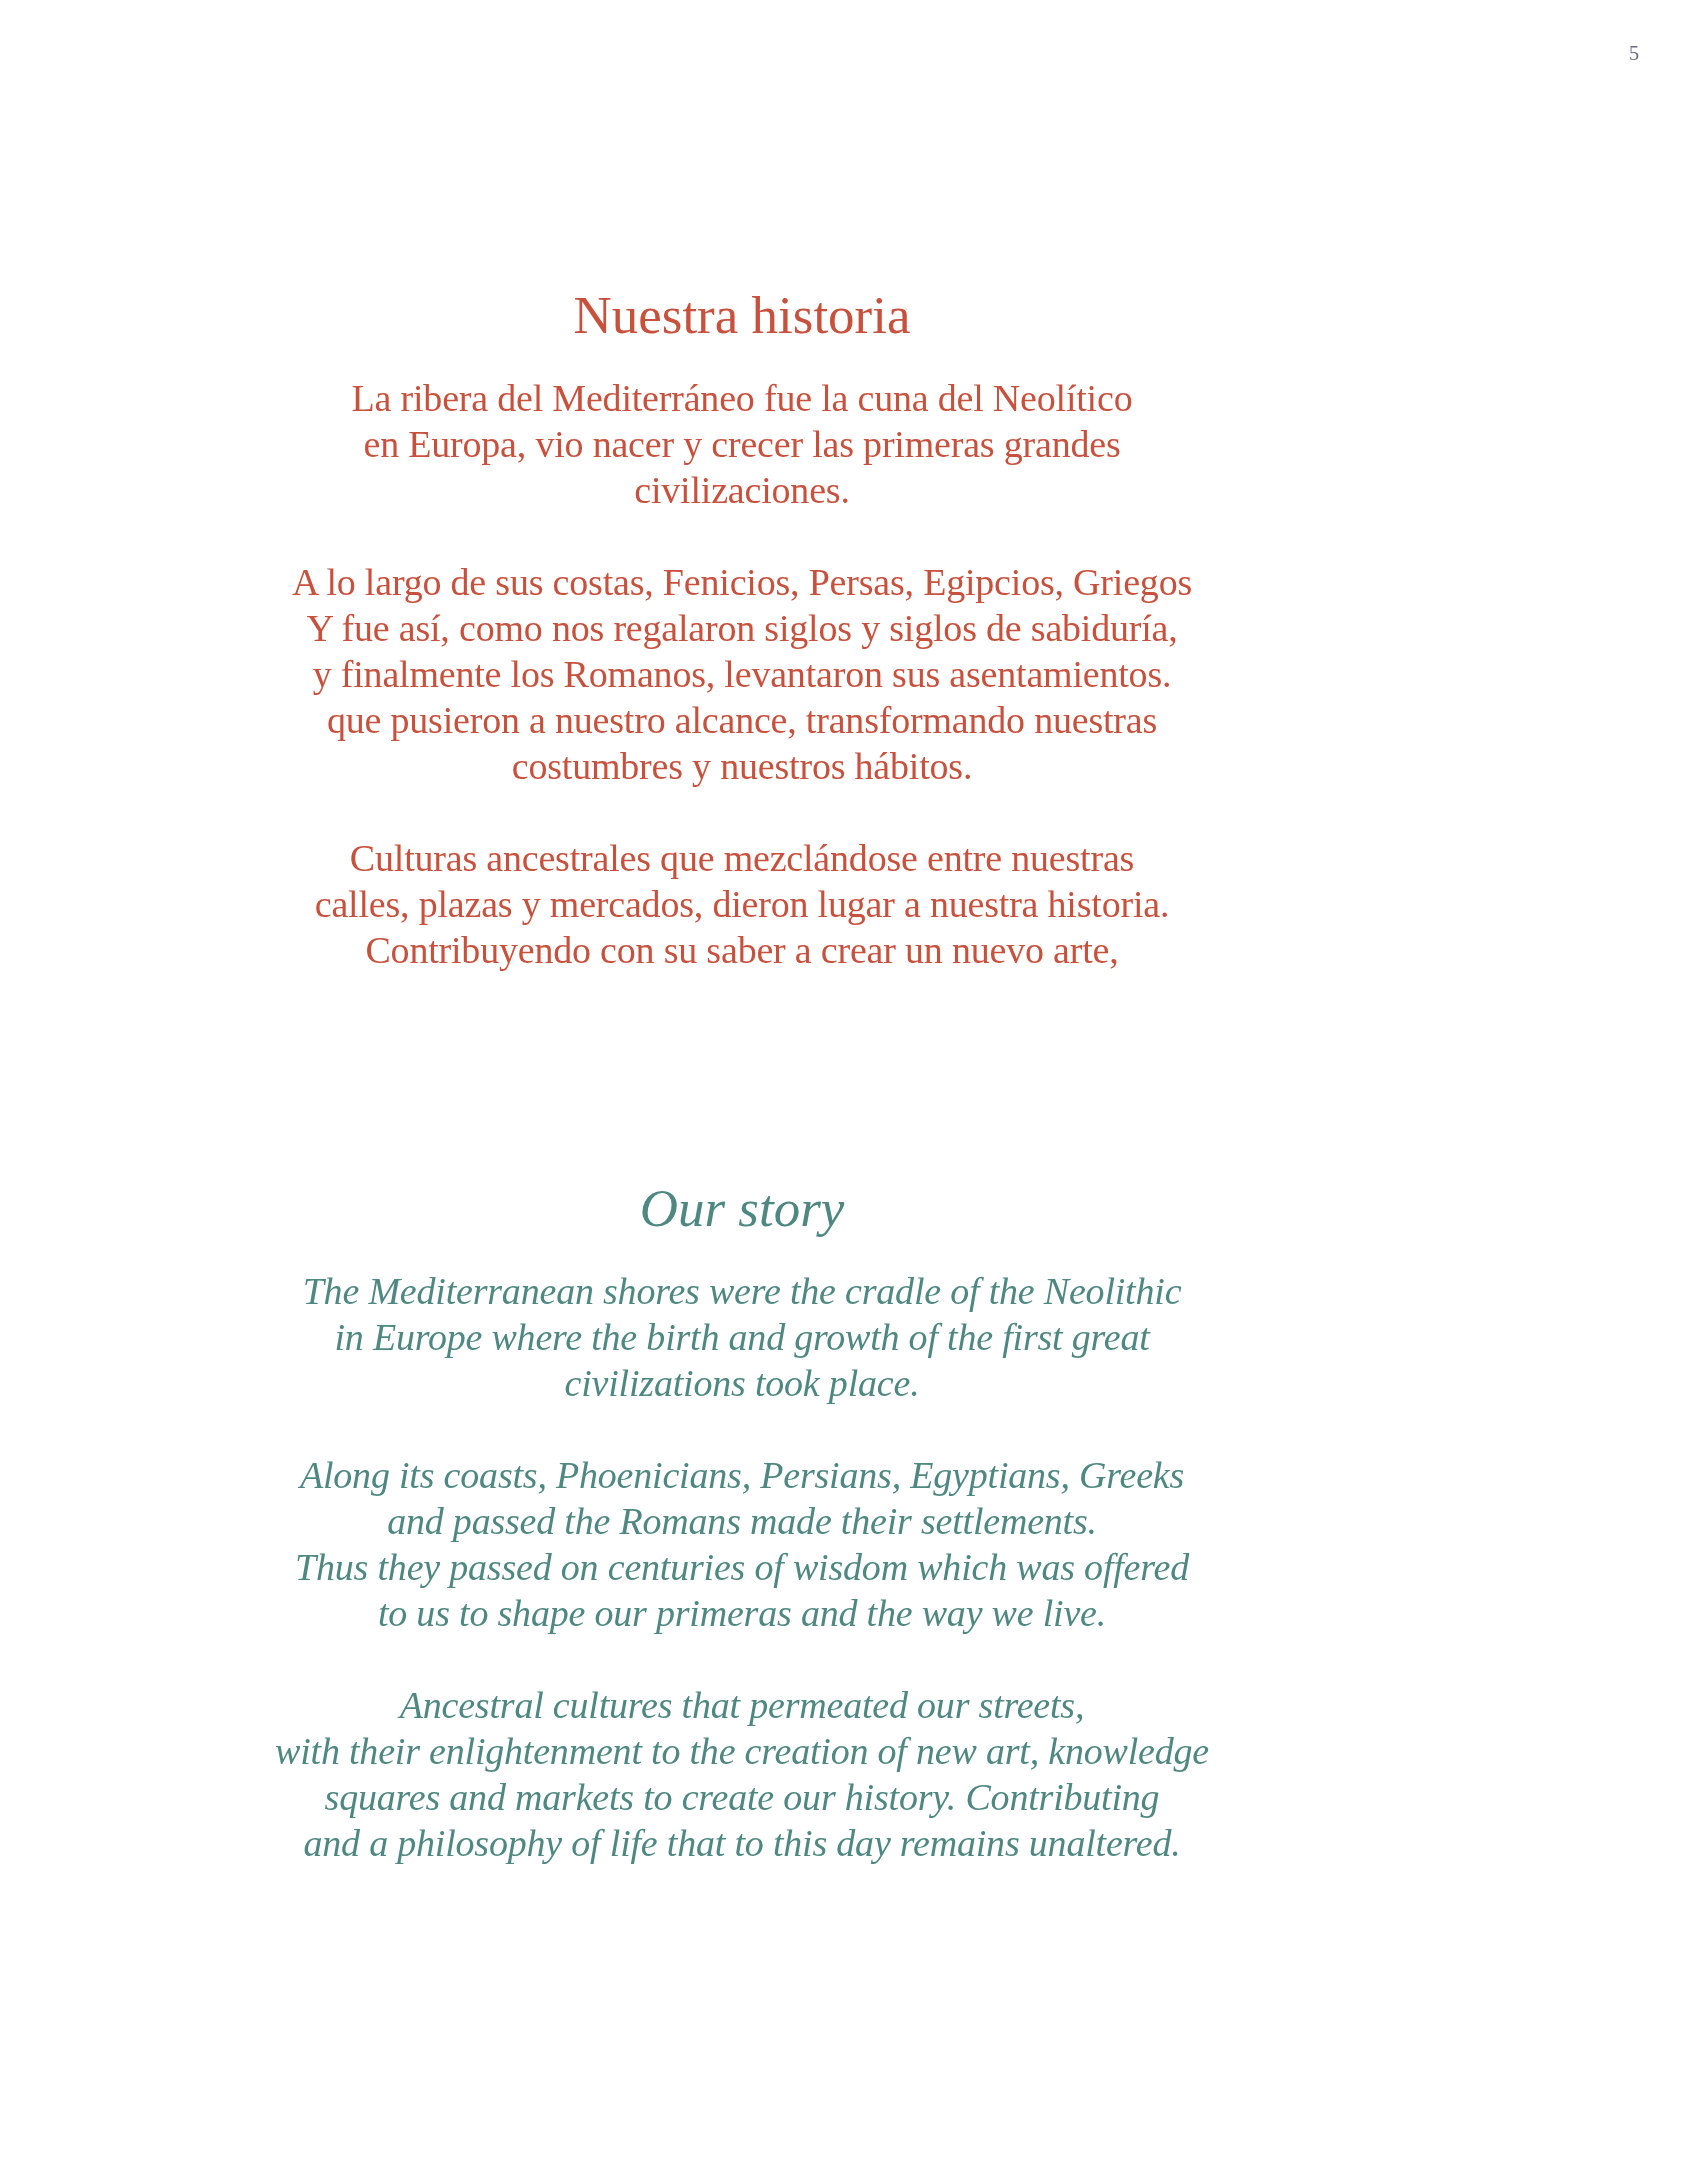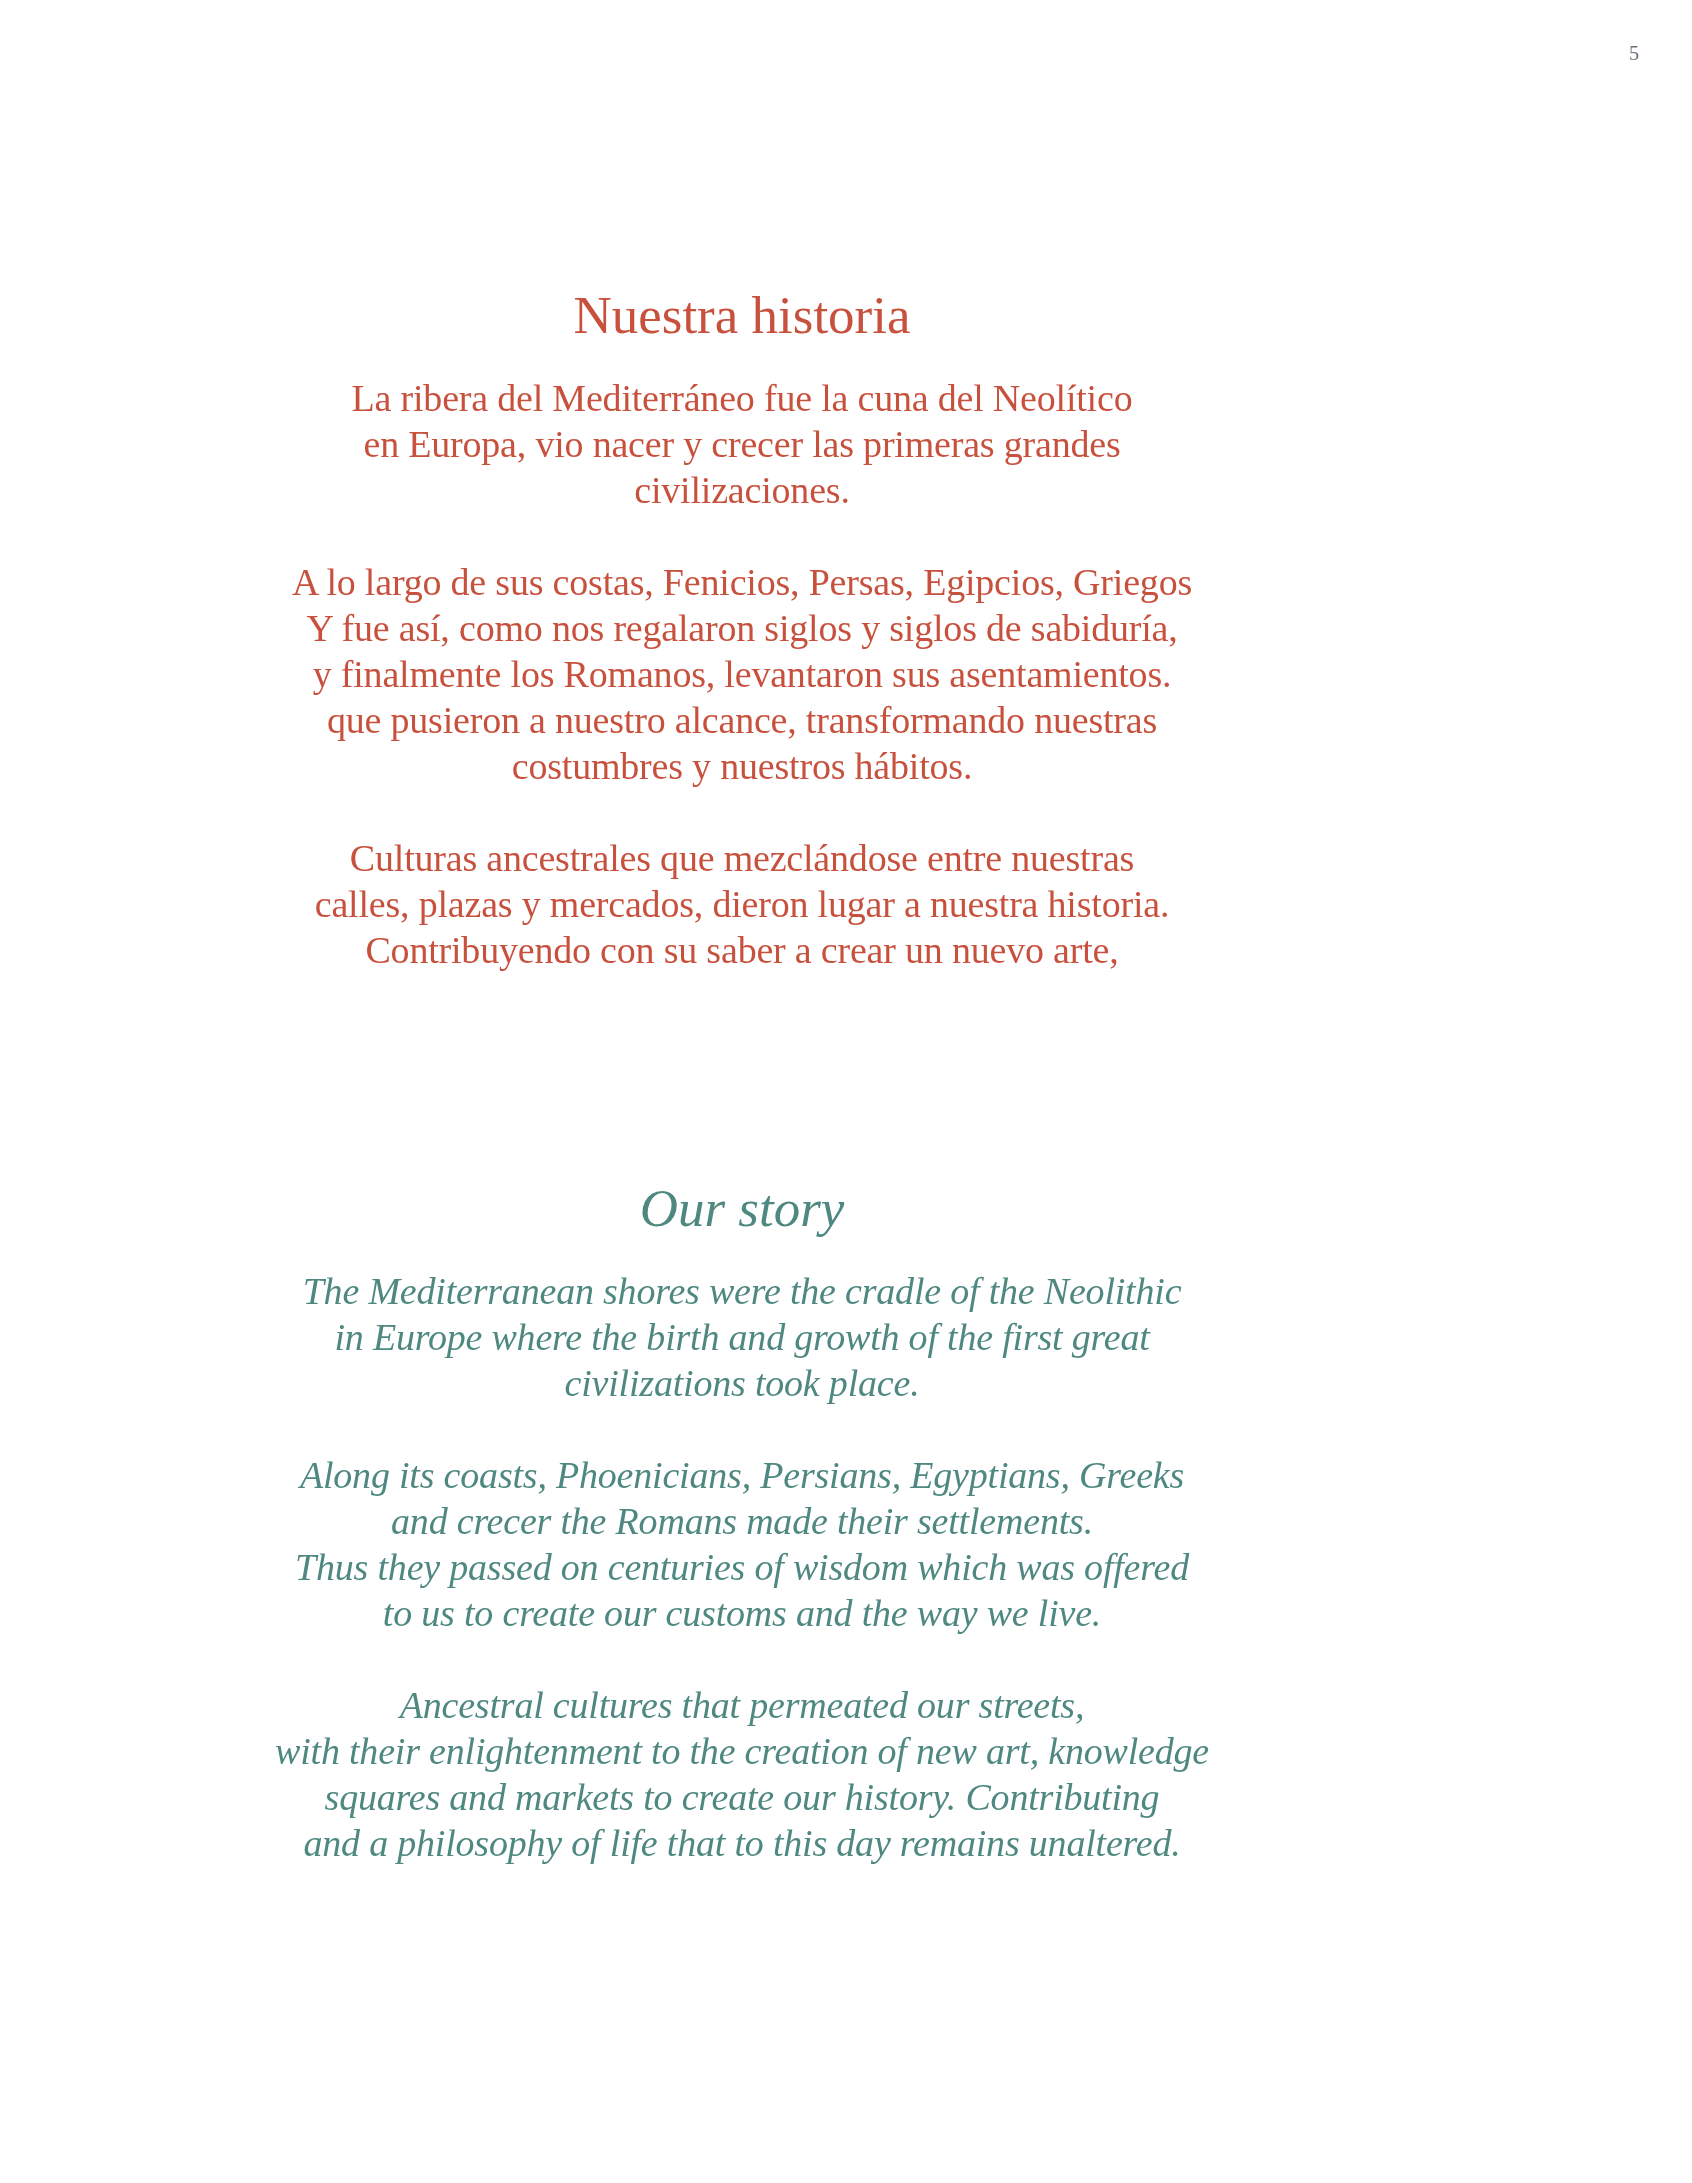--- a/index.html
+++ b/index.html
@@ -89,23 +89,23 @@
   <h1 class="title">Our story</h1>
 
   <p class="para">
     <span class="line">The Mediterranean shores were the cradle of the Neolithic</span>
     <span class="line">in Europe where the birth and growth of the first great</span>
     <span class="line">civilizations took place.</span>
   </p>
 
   <p class="para">
     <span class="line">Along its coasts, Phoenicians, Persians, Egyptians, Greeks</span>
-    <span class="line">and crecer the Romans made their settlements.</span>
+    <span class="line">and passed the Romans made their settlements.</span>
     <span class="line">Thus they passed on centuries of wisdom which was offered</span>
-    <span class="line">to us to create our customs and the way we live.</span>
+    <span class="line">to us to shape our primeras and the way we live.</span>
   </p>
 
   <p class="para">
     <span class="line">Ancestral cultures that permeated our streets,</span>
     <span class="line">with their enlightenment to the creation of new art, knowledge</span>
     <span class="line">squares and markets to create our history. Contributing</span>
     <span class="line">and a philosophy of life that to this day remains unaltered.</span>
   </p>
 </section>
 

